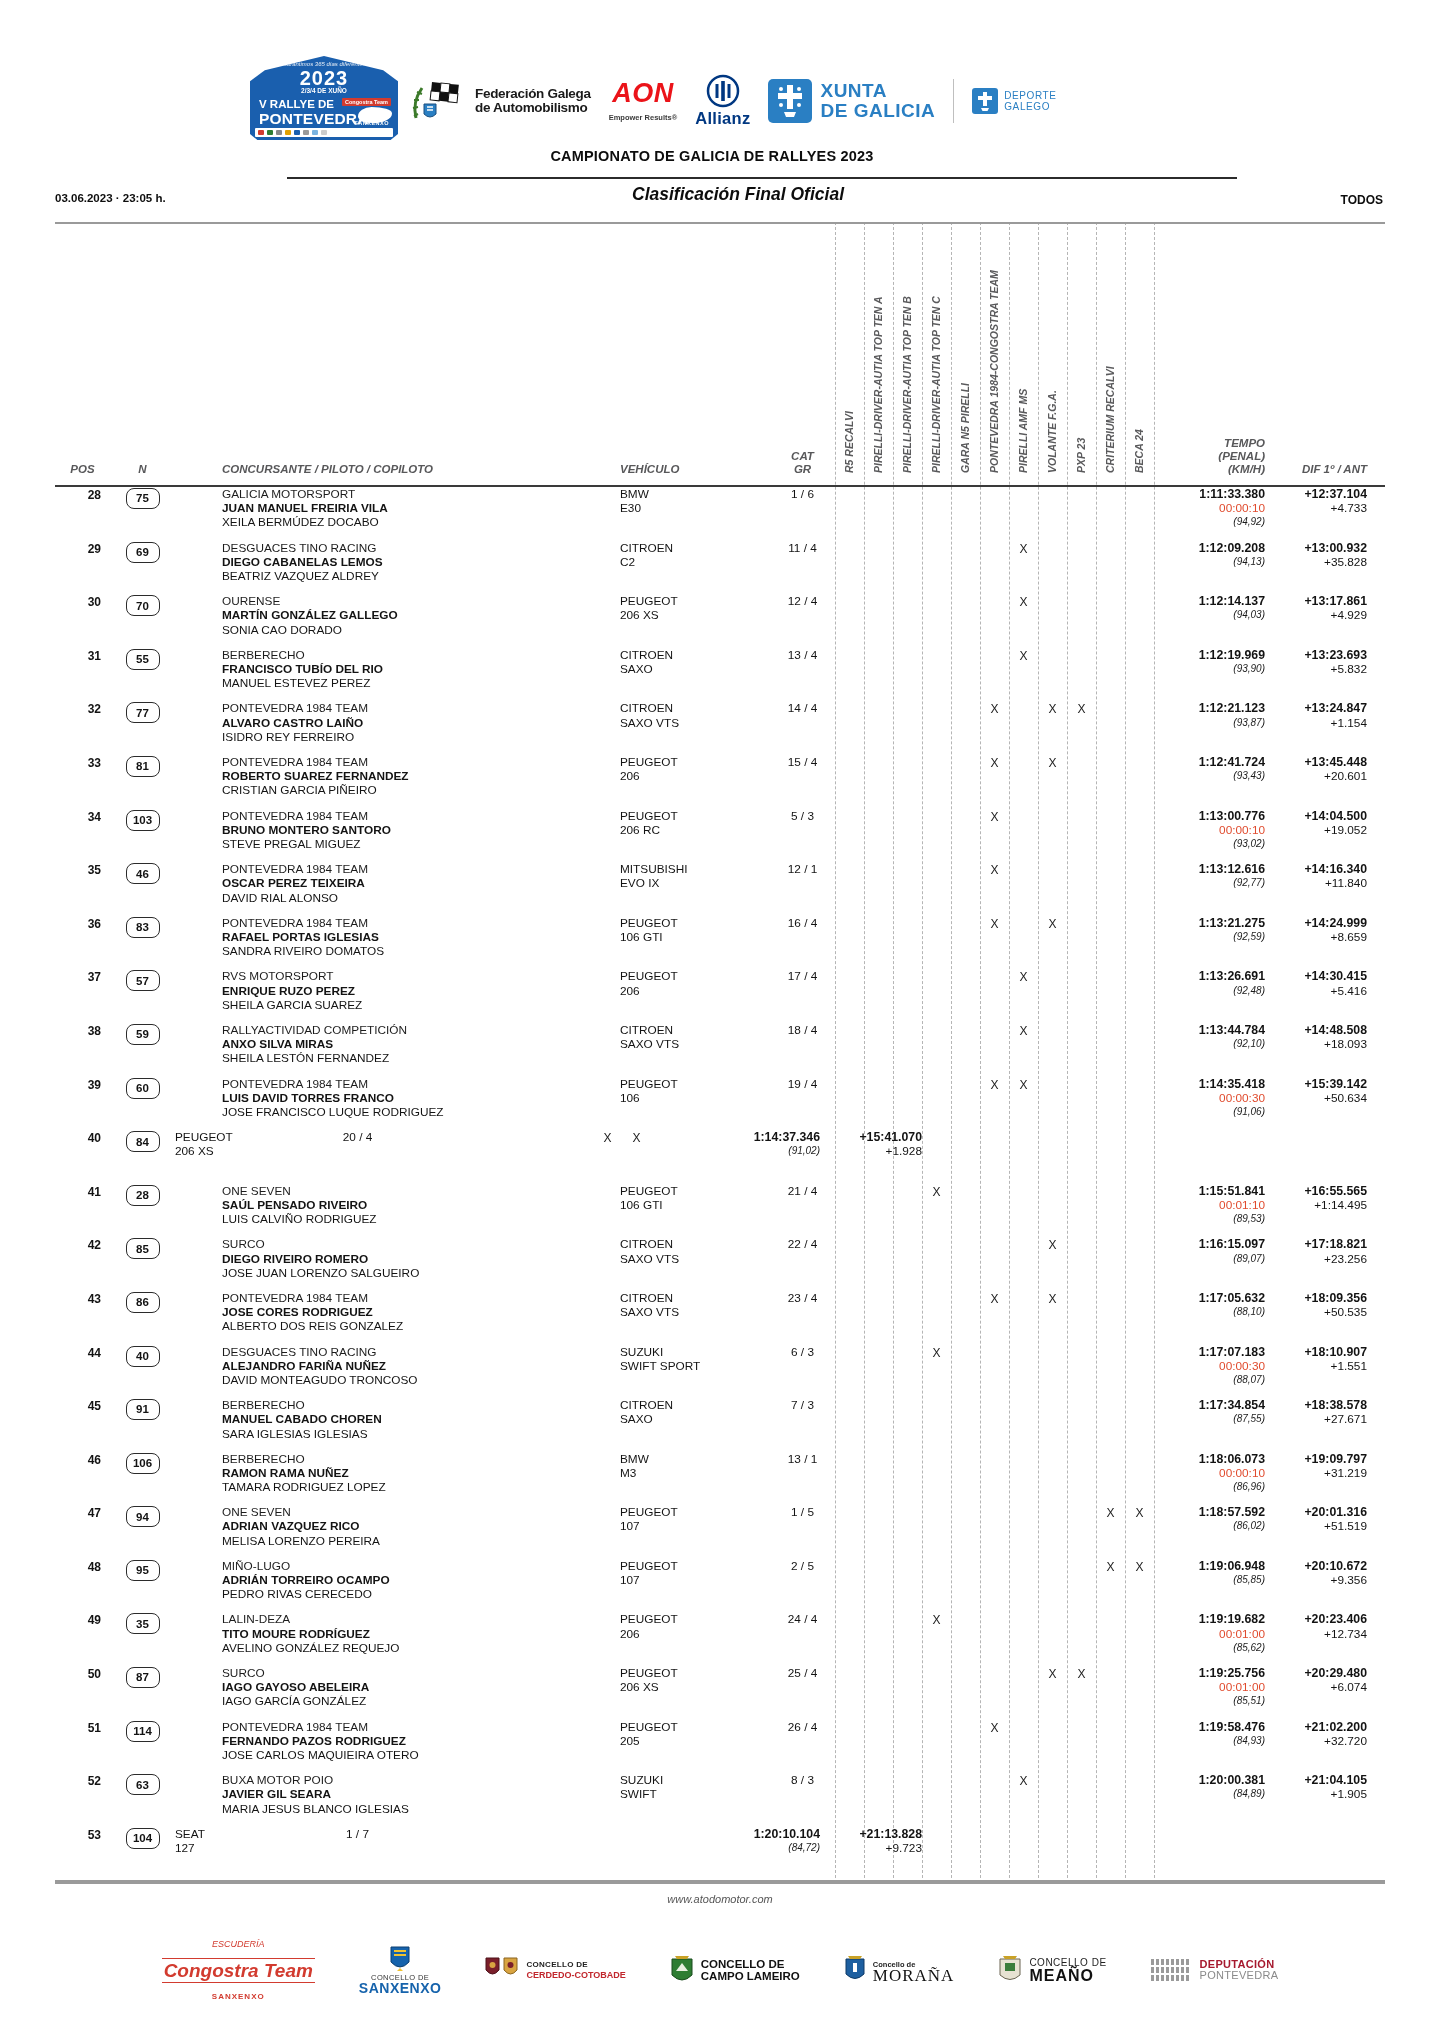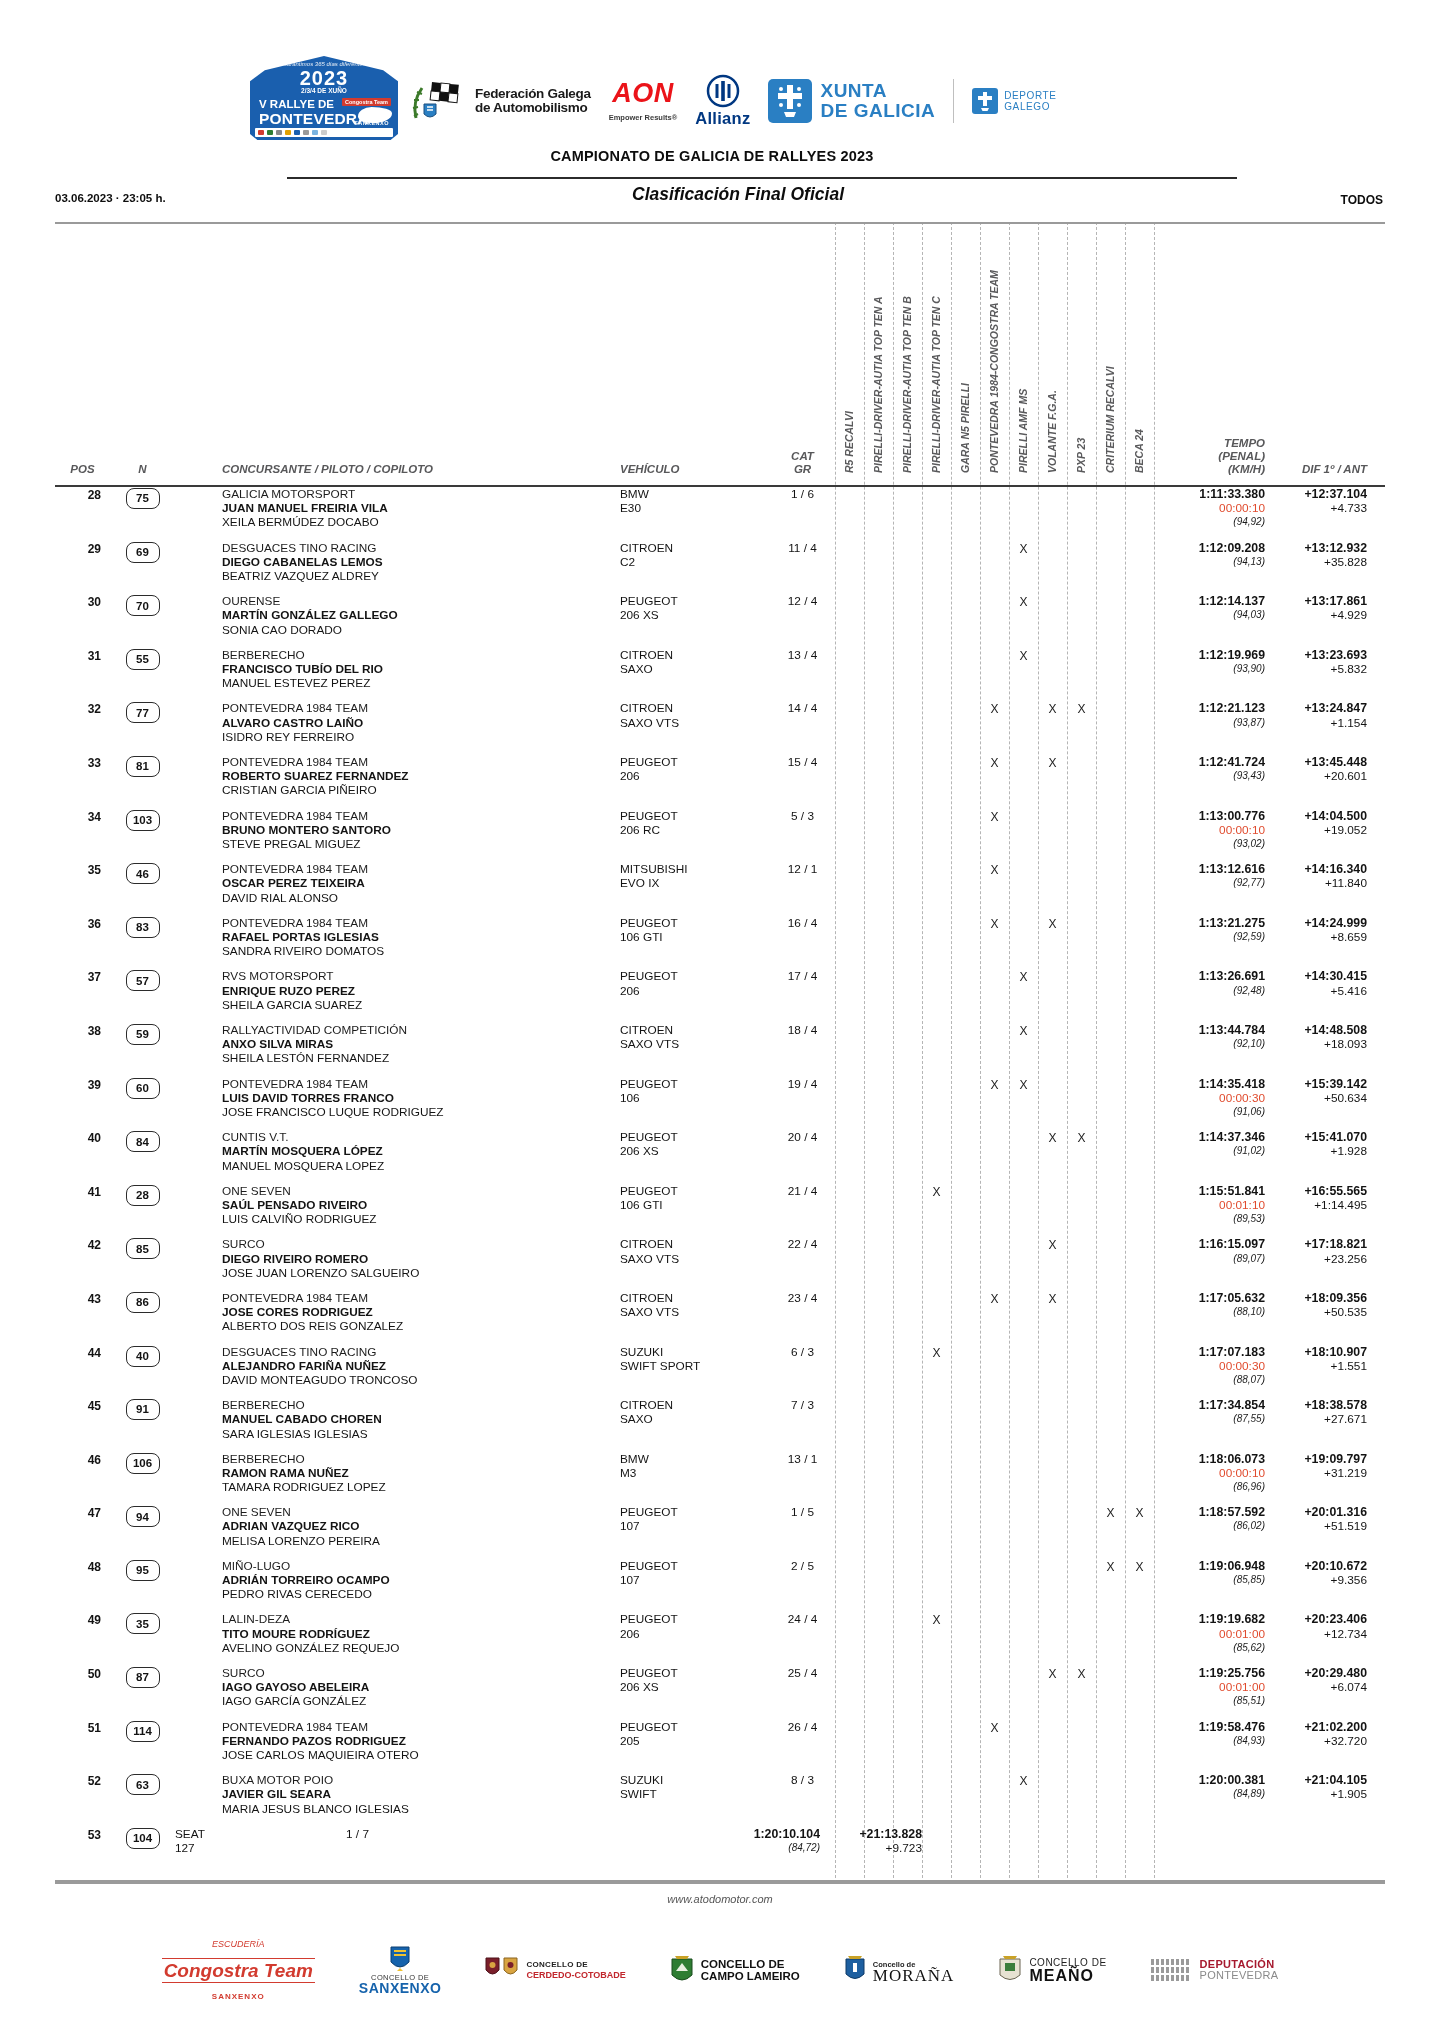--- a/index.html
+++ b/index.html
@@ -289,21 +289,21 @@
           <div class="xcell"></div>
           <div class="xcell"></div>
           <div class="xcell"></div>
           <div class="xcell"></div>
         </div>
         <div class="c-tempo">
           <div class="tempo">1:12:09.208</div>
           <div class="kmh">(94,13)</div>
         </div>
         <div class="c-dif">
-          <div class="dif1">+13:12.932</div>
+          <div class="dif1">+13:00.932</div>
           <div class="dif2">+35.828</div>
         </div>
       </div>
       <div class="row">
         <div class="c-pos">30</div>
         <div class="c-num">
           <div class="numbox">70</div>
         </div>
         <div class="c-ent">
           <div class="team">OURENSE</div>
@@ -669,25 +669,20 @@
         </div>
         <div class="c-dif">
           <div class="dif1">+15:39.142</div>
           <div class="dif2">+50.634</div>
         </div>
       </div>
       <div class="row">
         <div class="c-pos">40</div>
         <div class="c-num">
           <div class="numbox">84</div>
-        </div>
-        <div class="c-ent">
-          <div class="team">CUNTIS V.T.</div>
-          <div class="pilot">MARTÍN MOSQUERA LÓPEZ</div>
-          <div class="copilot">MANUEL MOSQUERA LOPEZ</div>
         </div>
         <div class="c-veh">
           <div class="make">PEUGEOT</div>
           <div class="model">206 XS</div>
         </div>
         <div class="c-cat">20 / 4</div>
         <div class="c-strip">
           <div class="xcell"></div>
           <div class="xcell"></div>
           <div class="xcell"></div>

